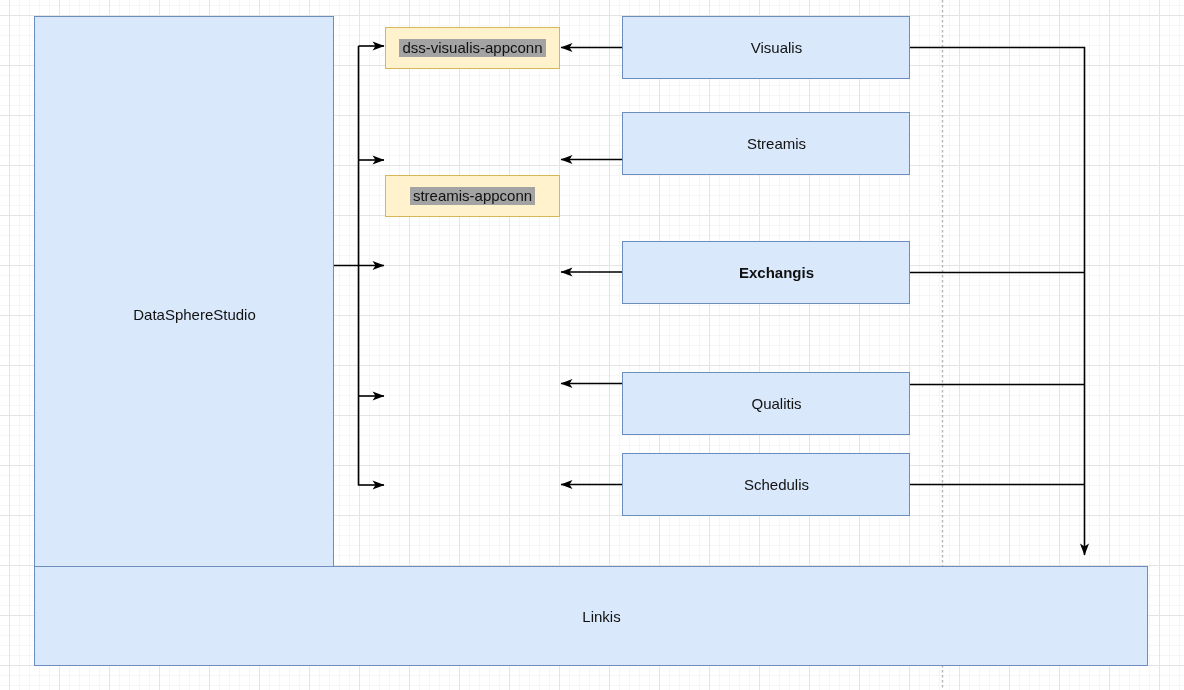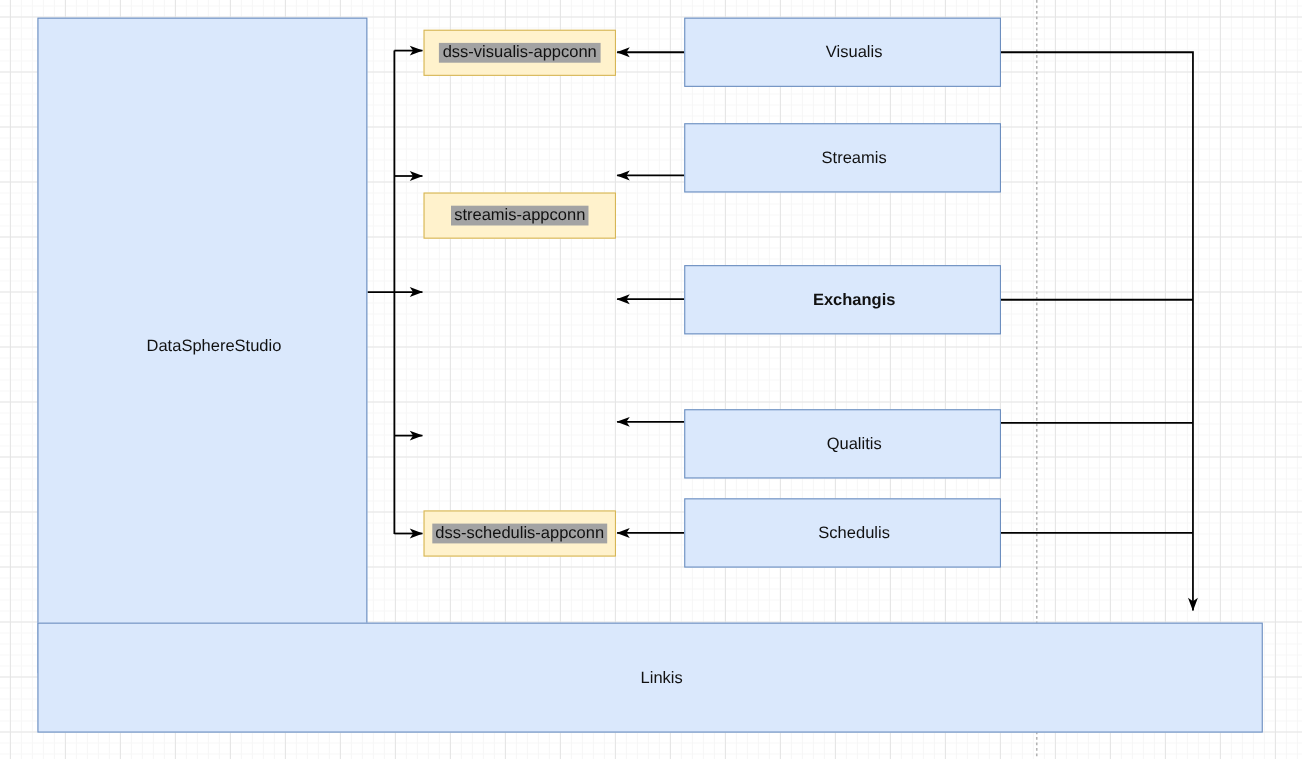--- a/index.html
+++ b/index.html
@@ -95,23 +95,20 @@
   <div class="node blue" id="node-dss">
     <span>DataSphereStudio</span>
   </div>
 
   <div class="node yellow appconn" id="node-ac-visualis">
     <span class="label-bg">dss-visualis-appconn</span>
   </div>
   <div class="node yellow appconn" id="node-ac-streamis">
     <span class="label-bg">streamis-appconn</span>
   </div>
-  <div class="node yellow appconn" id="node-ac-schedulis">
-    <span class="label-bg">dss-schedulis-appconn</span>
-  </div>
 
   <div class="node blue app" id="node-visualis">
     <span>Visualis</span>
   </div>
   <div class="node blue app" id="node-streamis">
     <span>Streamis</span>
   </div>
   <div class="node blue app" id="node-exchangis">
     <span>Exchangis</span>
   </div>

